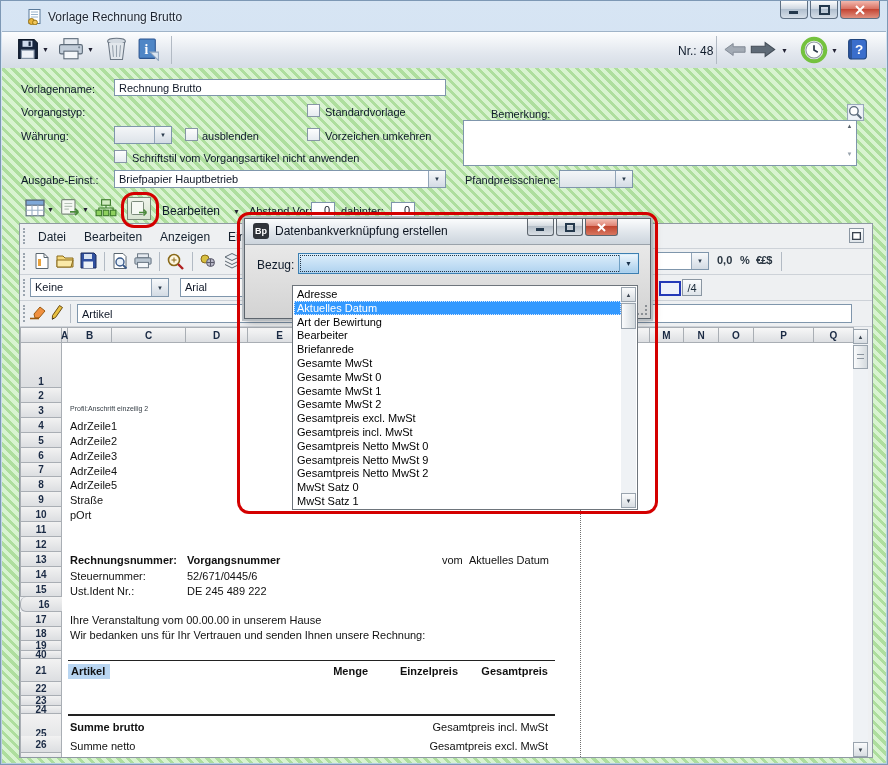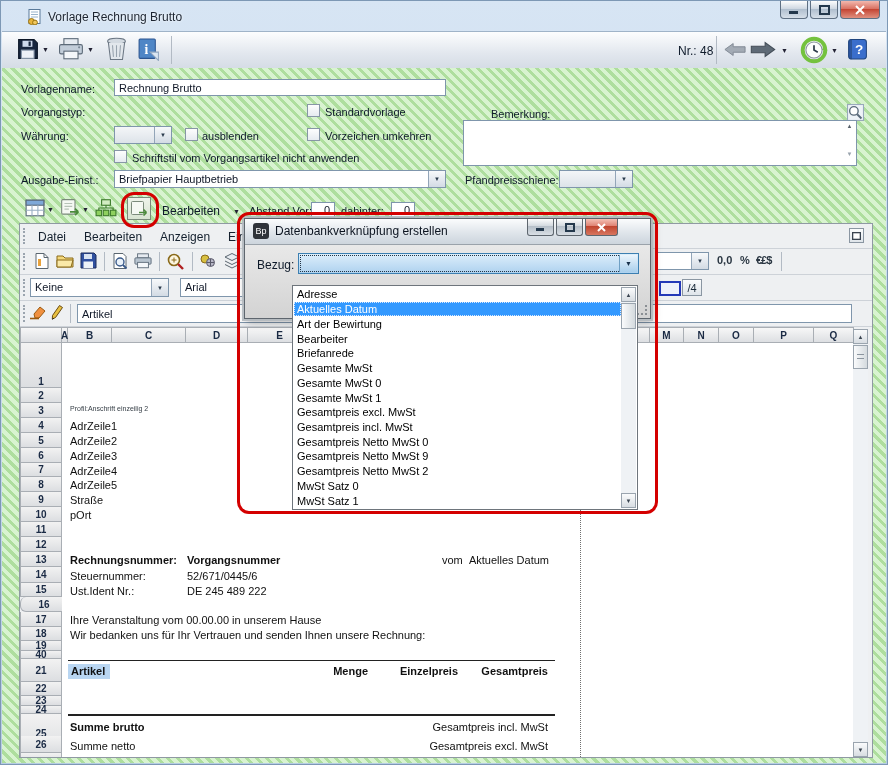--- a/index.html
+++ b/index.html
@@ -410,21 +410,21 @@
       <div class="sbbtn" style="top:0;">▲</div>
       <div class="sbthumb" style="top:16px;height:24px;">
           <div style="margin:8px 3px 0 3px;border-top:1px solid #8a949e;border-bottom:1px solid #8a949e;height:3px;"></div>
         </div>
       <div class="sbbtn" style="bottom:0;">▼</div>
     </div>
   </div>
 
   <div class="abs dlg">
     <div class="dlgtitle">
-      <span class="abs" style="left:8px;top:4px;width:16px;height:16px;background:#30343a;border-radius:3px;color:#fff;font-size:9px;font-weight:normal;display:flex;align-items:center;justify-content:center;">Bp</span>
+      <span class="abs" style="left:8px;top:4px;width:16px;height:16px;background:#30343a;border-radius:3px;color:#fff;font-size:9px;font-weight:bold;display:flex;align-items:center;justify-content:center;">Bp</span>
       <span class="abs" style="left:30px;top:5px;font-size:12px;color:#0c1420;">Datenbankverknüpfung erstellen</span>
       <span class="dlgbtn" style="right:96px;width:27px;">
           <svg width="9" height="8">
             <rect y="5" width="8" height="3" fill="#24384c"></rect>
           </svg>
         </span>
       <span class="dlgbtn" style="right:67px;width:27px;">
           <svg width="10" height="9">
             <rect x="1" y="1" width="8" height="7" fill="none" stroke="#24384c" stroke-width="2"></rect>
           </svg>
@@ -445,20 +445,21 @@
   <div class="abs listbox">
     <div class="litems" id="list-items">
         <div class="li">Adresse</div>
         <div class="li sel">Aktuelles Datum</div>
         <div class="li">Art der Bewirtung</div>
         <div class="li">Bearbeiter</div>
         <div class="li">Briefanrede</div>
         <div class="li">Gesamte MwSt</div>
         <div class="li">Gesamte MwSt 0</div>
         <div class="li">Gesamte MwSt 1</div>
+        <div class="li">Gesamte MwSt 2</div>
         <div class="li">Gesamtpreis excl. MwSt</div>
         <div class="li">Gesamtpreis incl. MwSt</div>
         <div class="li">Gesamtpreis Netto MwSt 0</div>
         <div class="li">Gesamtpreis Netto MwSt 9</div>
         <div class="li">Gesamtpreis Netto MwSt 2</div>
         <div class="li">MwSt Satz 0</div>
         <div class="li">MwSt Satz 1</div>
       </div>
     <div class="sb" style="right:1px;top:1px;bottom:1px;width:15px;">
       <div class="sbbtn" style="top:0;">▲</div>

